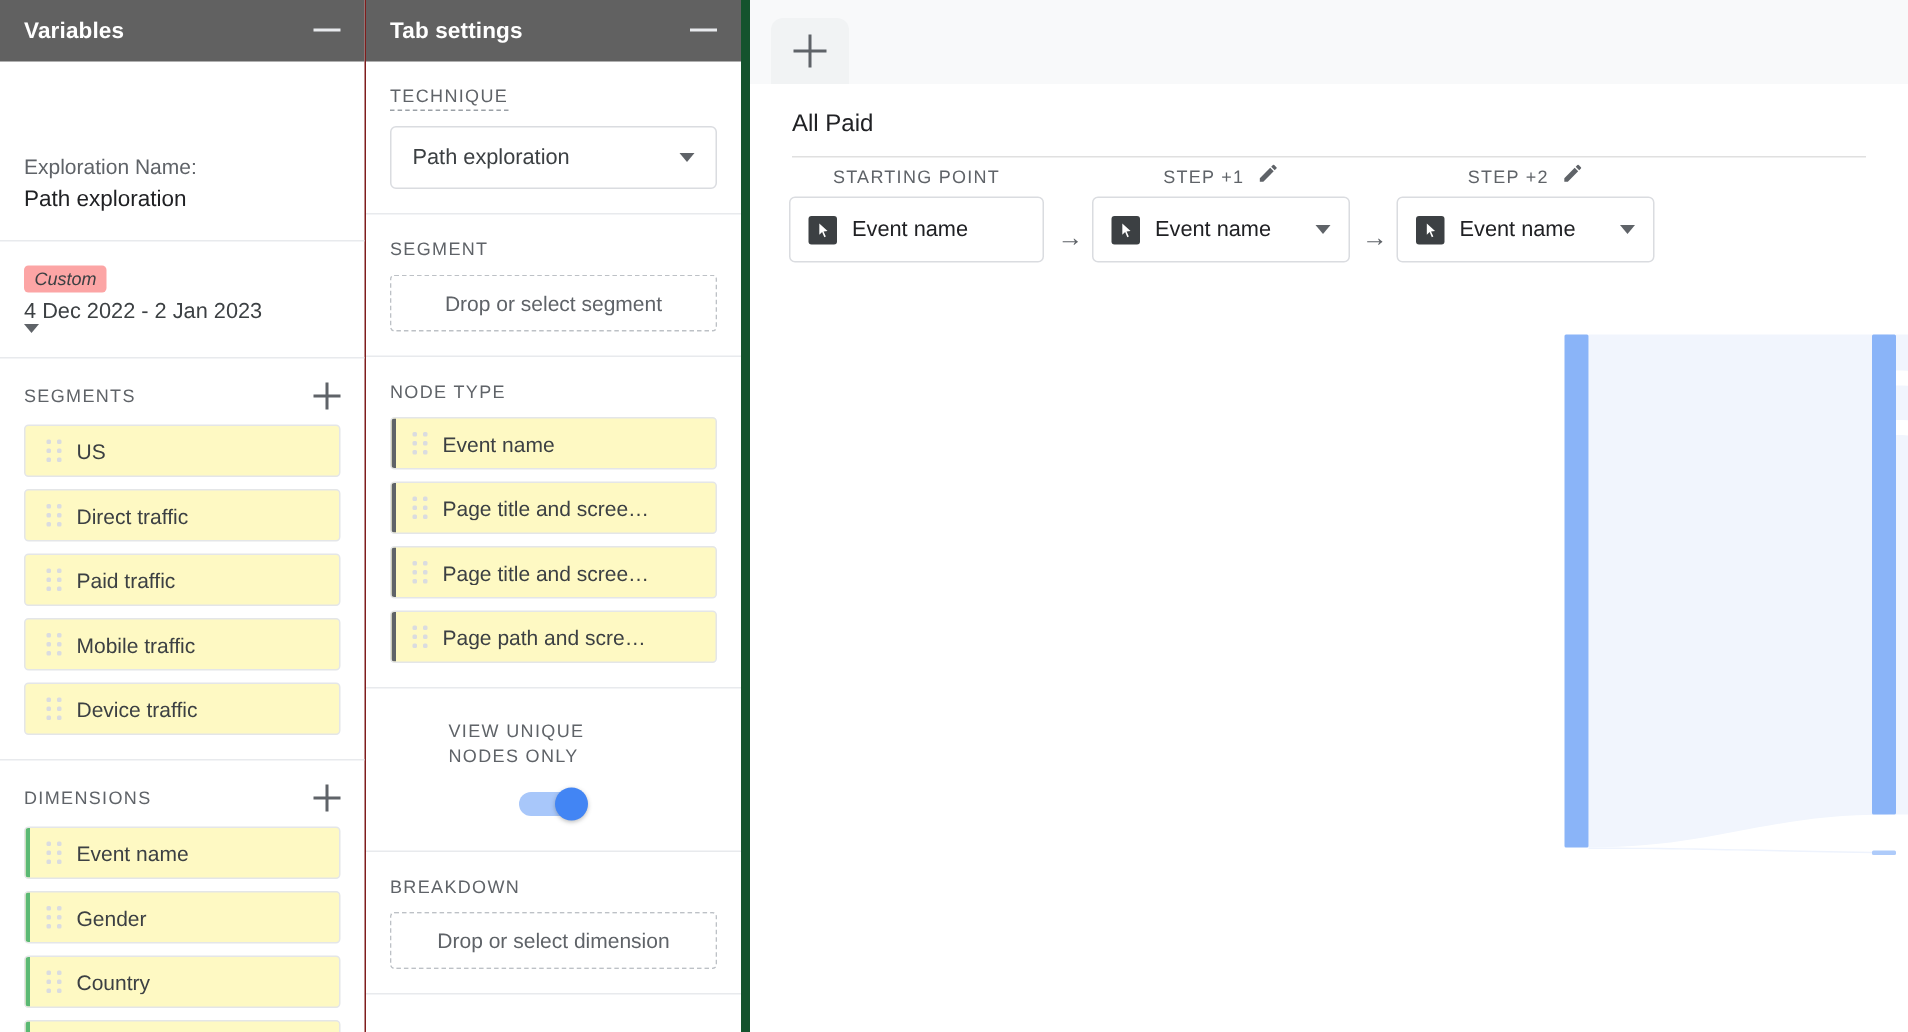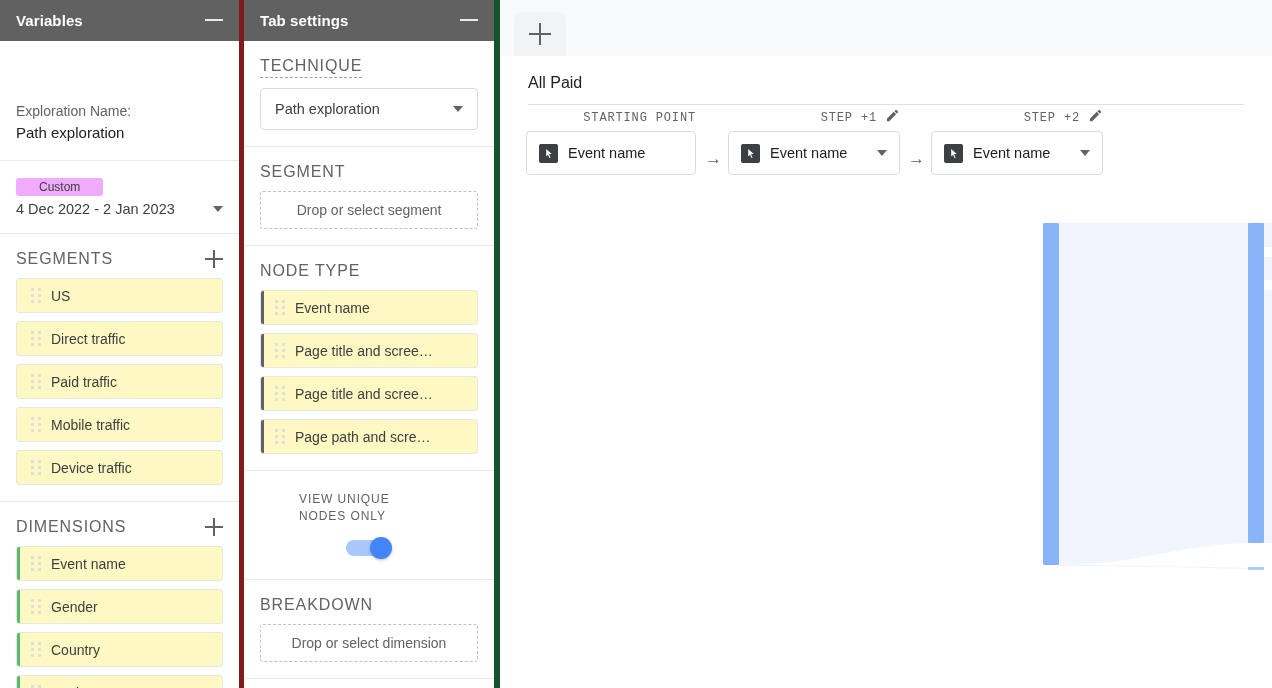--- a/index.html
+++ b/index.html
@@ -9,57 +9,57 @@
     width: 1272px; height: 688px;
     overflow: hidden;
     background: #ffffff;
     font-family: "Liberation Sans", sans-serif;
     -webkit-font-smoothing: antialiased;
   }
   .app { position: relative; width: 1272px; height: 688px; display: flex; }
 
   
   .panel { height: 688px; background: #fff; position: relative; flex: 0 0 auto; }
-  .panel-variables { width: 244px; border-right: 5px solid #7f1d1d; }
+  .panel-variables { width: 244px; border-right: 1px solid #7f1d1d; }
   .panel-tabsettings { width: 256px; border-right: 6px solid #14532d; }
 
   .panel-header {
     height: 41px; background: #616161; color: #fff;
     display: flex; align-items: center; justify-content: space-between;
     padding: 0 16px;
   }
   .panel-header .title { font-size: 15px; font-weight: bold; letter-spacing: .1px; }
   .collapse-icon {
     width: 18px; height: 2px; background: #e8eaed; display: block; margin-bottom: 2px;
   }
   .collapse-btn { padding: 6px 0 6px 10px; cursor: pointer; }
 
   .section { padding: 16px; border-bottom: 1px solid #e8eaed; }
   .section.nb { border-bottom: none; }
 
   .exp-label { font-size: 14px; color: #5f6368; line-height: 21px; margin-top: 44px; }
   .exp-name { font-size: 15px; color: #202124; line-height: 22px; }
 
   .chip-custom {
-    display: inline-block; background: #f0abfc; color: #3c4043;
-    font-size: 12px; padding: 2px 23px; border-radius: 3px; margin-bottom: 5px;
-  }
-  .date-row { display: flex; align-items: center; justify-content: space-between; }
+    display: inline-block; background: #fca5a5; color: #3c4043;
+    font-size: 12px; padding: 2px 7px; border-radius: 3px; margin-bottom: 5px; font-style: italic;
+  }
+  .date-row { display: flex; justify-content: space-between; flex-direction: column; }
   .date-text { font-size: 14.5px; color: #3c4043; }
   .caret {
     width: 0; height: 0; border-left: 5px solid transparent; border-right: 5px solid transparent;
     border-top: 6px solid #5f6368;
   }
 
   .sec-title-row {
     display: flex; align-items: center; justify-content: space-between;
     margin-bottom: 10px;
   }
   .sec-title {
-    font-size: 16px; letter-spacing: .9px; color: #5f6368; text-transform: uppercase;
+    font-size: 12px; letter-spacing: .9px; color: #5f6368; text-transform: uppercase;
   }
   .sec-title.dotted { border-bottom: 1px dashed #9aa0a6; padding-bottom: 2px; align-self: flex-start; }
   .plus-icon {
     position: relative; width: 18px; height: 18px; cursor: pointer; flex: 0 0 auto;
   }
   .plus-icon::before, .plus-icon::after {
     content: ""; position: absolute; background: #5f6368;
   }
   .plus-icon::before { left: 0; top: 8px; width: 18px; height: 1.6px; }
   .plus-icon::after { top: 0; left: 8px; height: 18px; width: 1.6px; }
@@ -145,23 +145,22 @@
 
   .allusers-wrap { padding: 18px 28px 0 28px; }
   .allusers {
     font-size: 16px; color: #202124; padding-bottom: 12px;
     border-bottom: 1px solid #e0e0e0;
   }
 
   .steps-row { position: relative; height: 86px; }
   .step-col { position: absolute; top: 0; }
   .step-head {
-    display: flex; align-items: center; gap: 8px; justify-content: flex-end;
+    display: flex; align-items: center; gap: 8px; justify-content: center;
     height: 26px;
-    font-family: Liberation Mono, monospace;
   }
   .step-head .txt {
     font-size: 12px; letter-spacing: .85px; color: #5f6368; text-transform: uppercase;
   }
   .node-select {
     height: 44px; border: 1px solid #dadce0; border-radius: 4px; background: #fff;
     display: flex; align-items: center; gap: 10px; padding: 0 12px; cursor: pointer;
   }
   .cursor-icon {
     width: 19px; height: 19px; background: #3c4043; border-radius: 2px;

